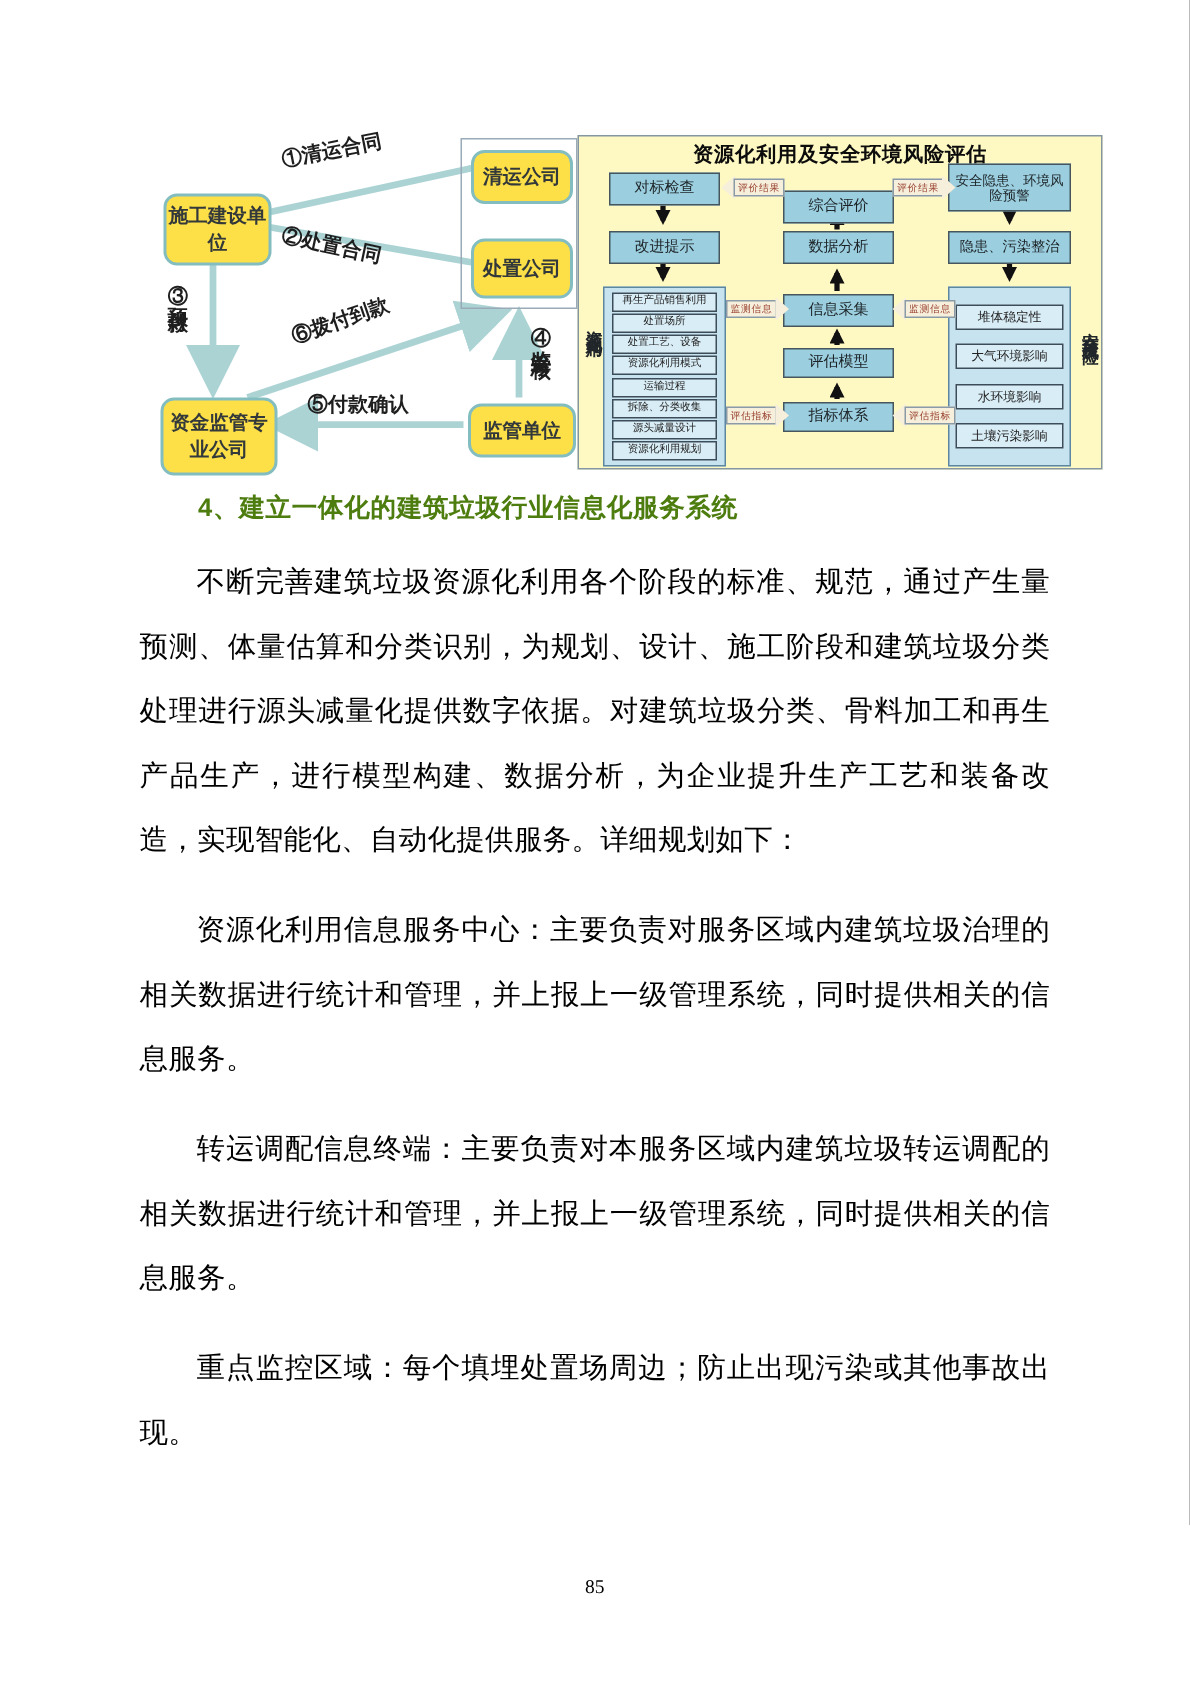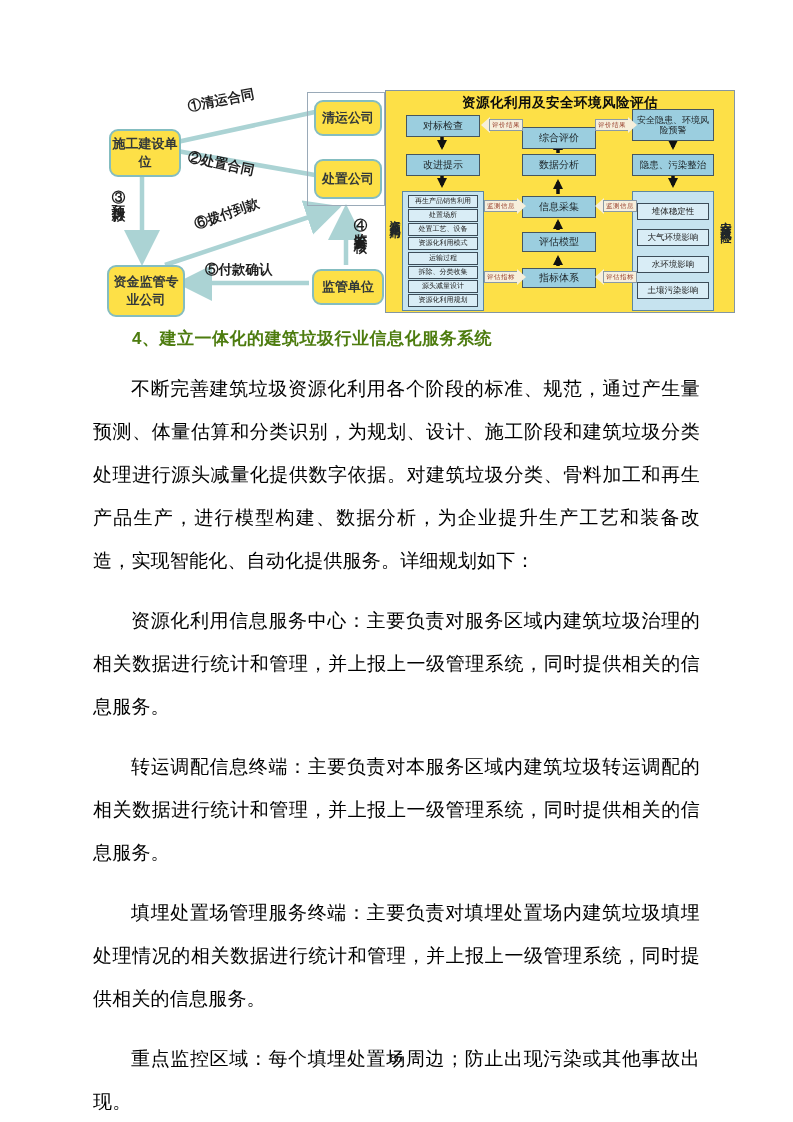--- a/index.html
+++ b/index.html
@@ -20,21 +20,21 @@
   .flow .frame { position:absolute; border:1px solid #9aaab8; }
   .flow .elabel {
     position:absolute; font-weight:bold; color:#1e1e1e; font-size:13.5px;
     white-space:nowrap; transform-origin:left center;
   }
   .vert { writing-mode:vertical-rl; text-orientation:upright; letter-spacing:2px; white-space:normal; }
 
   
   .assess {
     position:absolute; left:385px; top:90px; width:348px; height:221px;
-    background:#fde047; border:1px solid #8496a2;
+    background:#fef9c3; border:1px solid #8496a2;
     font-family:"Liberation Sans","DejaVu Sans",sans-serif;
   }
   .assess svg { position:absolute; left:0; top:0; }
   .assess .title {
     position:absolute; top:3px; left:0; right:0; text-align:center;
     font-weight:bold; font-size:13.5px; color:#0c0c0c; letter-spacing:0.5px;
   }
   .abox {
     position:absolute; background:#9bcedf; border:1px solid #46565f;
     display:flex; align-items:center; justify-content:center; text-align:center;
@@ -188,18 +188,17 @@
       <span class="tri-l"></span>
       <span class="fbody">评估指标</span>
     </div>
   </div>
 
   <div class="content">
     <h2>4、建立一体化的建筑垃圾行业信息化服务系统</h2>
     <p>不断完善建筑垃圾资源化利用各个阶段的标准、规范，通过产生量预测、体量估算和分类识别，为规划、设计、施工阶段和建筑垃圾分类处理进行源头减量化提供数字依据。对建筑垃圾分类、骨料加工和再生产品生产，进行模型构建、数据分析，为企业提升生产工艺和装备改造，实现智能化、自动化提供服务。详细规划如下：</p>
     <p>资源化利用信息服务中心：主要负责对服务区域内建筑垃圾治理的相关数据进行统计和管理，并上报上一级管理系统，同时提供相关的信息服务。</p>
     <p>转运调配信息终端：主要负责对本服务区域内建筑垃圾转运调配的相关数据进行统计和管理，并上报上一级管理系统，同时提供相关的信息服务。</p>
-    <p>填埋处置场管理服务终端：主要负责对填埋处置场内建筑垃圾填埋处理情况的相关数据进行统计和管理，并上报上一级管理系统，同时提供相关的信息服务。</p>
     <p>重点监控区域：每个填埋处置场周边；防止出现污染或其他事故出现。</p>
   </div>
 
   <div class="page-num">85</div>
 </div>
 
 </body></html>

